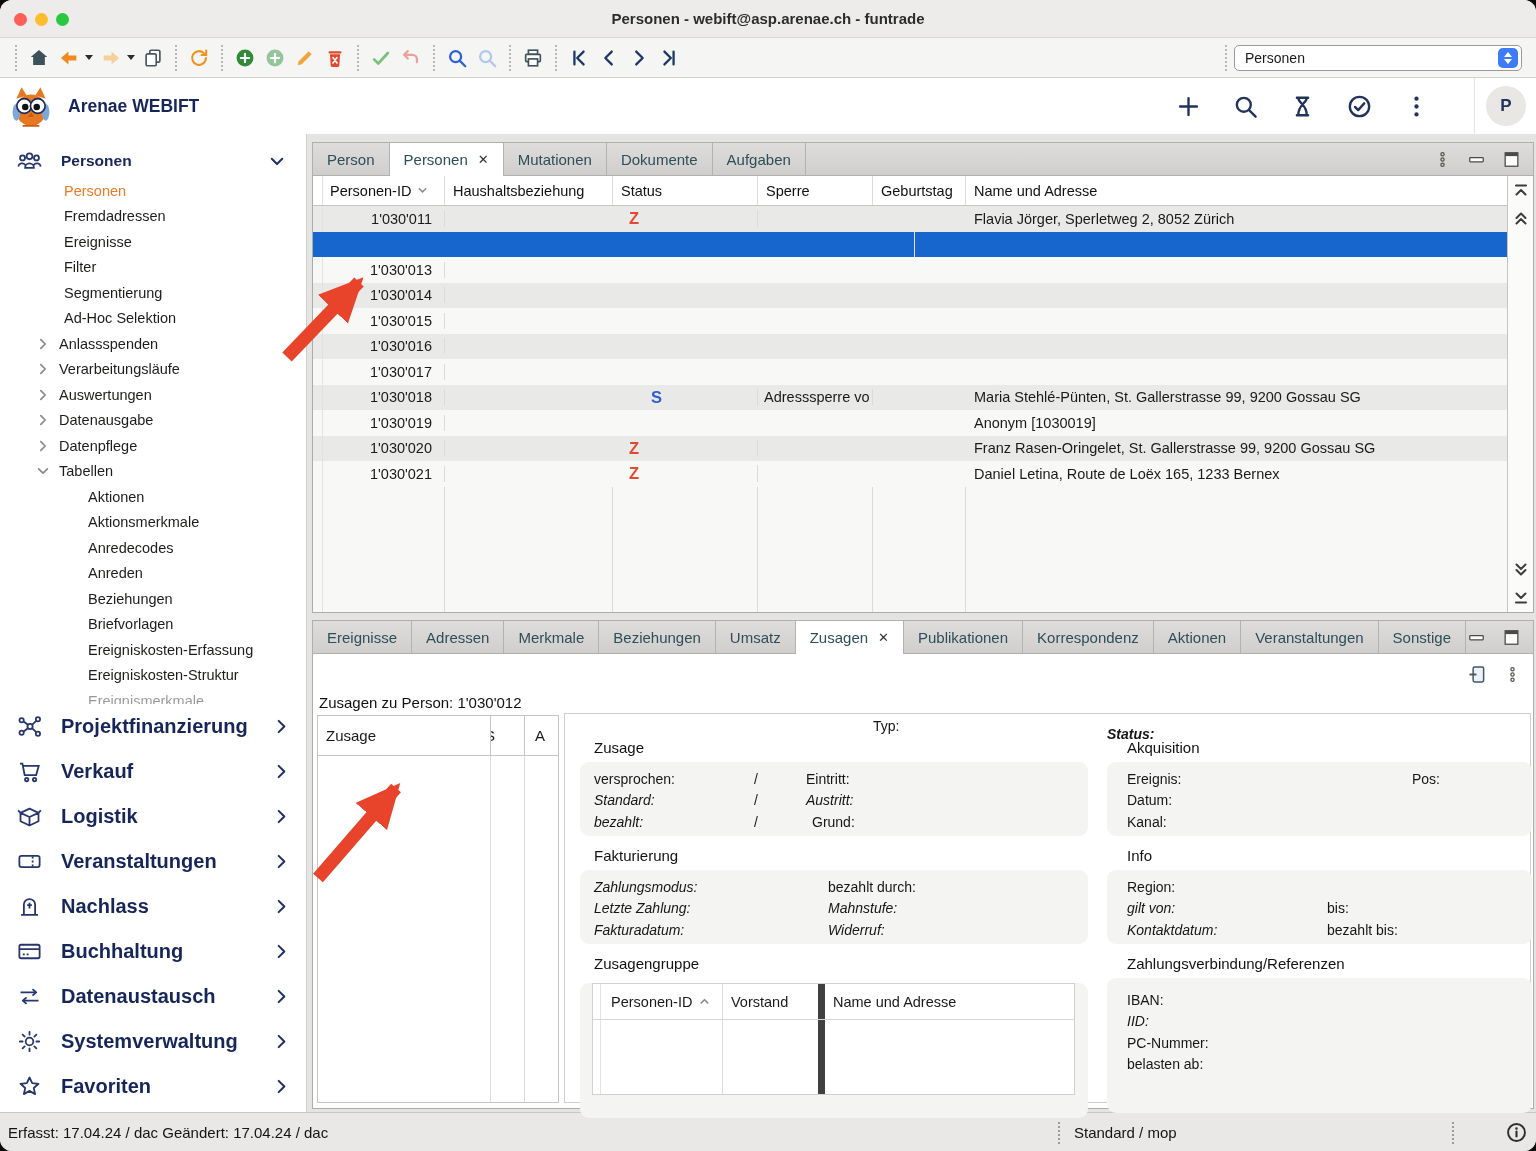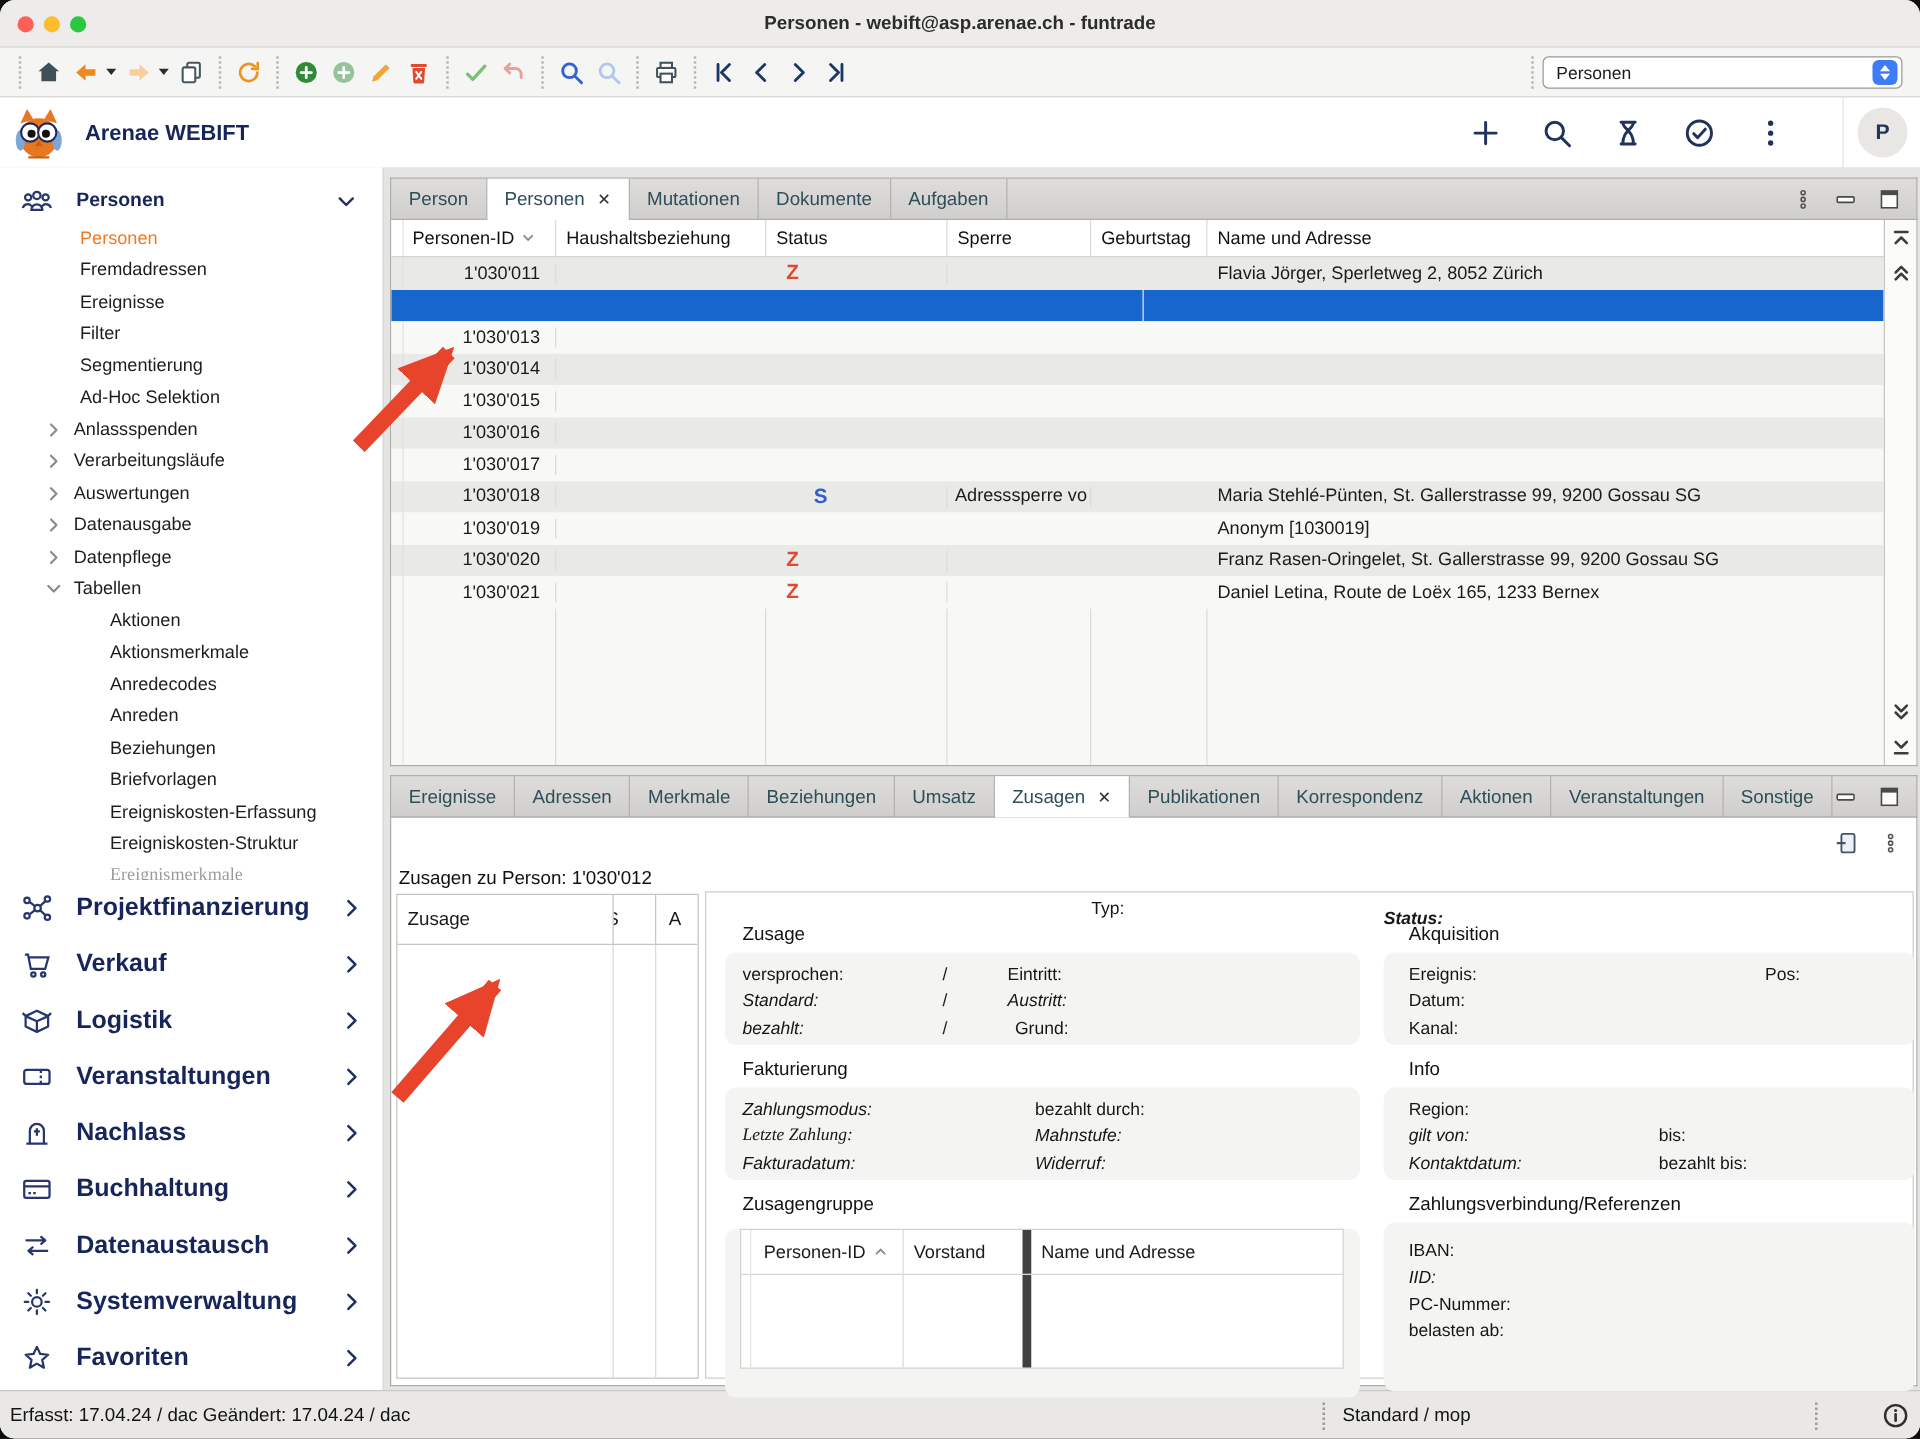--- a/index.html
+++ b/index.html
@@ -49,21 +49,21 @@
 
   
   .tree{position:absolute;top:10px;left:0;right:0;height:560px;overflow:hidden;}
   .tree-head{height:34px;display:flex;align-items:center;padding-left:16px;gap:18px;}
   .tree-head-label{font-size:15.5px;font-weight:bold;color:#17265a;flex:1;}
   .tree-head .hd-chev{margin-right:20px;}
   .t-item{height:25.5px;display:flex;align-items:center;padding-left:64px;font-size:14.5px;color:#1d1d1b;}
   .t-item.sel{color:#f07a22;}
   .t-group{height:25.5px;display:flex;align-items:center;padding-left:36px;gap:9px;font-size:14.5px;color:#1d1d1b;}
   .t-item2{height:25.5px;display:flex;align-items:center;padding-left:88px;font-size:14.5px;color:#1d1d1b;}
-  .t-item2.fade{opacity:.45;font-family:Liberation Serif, serif;}
+  .t-item2.fade{opacity:.45;}
   .modules{position:absolute;top:570px;left:0;right:0;background:#fff;}
   .mod-row{height:45px;display:flex;align-items:center;padding-left:16px;gap:18px;}
   .mod-label{font-size:20px;font-weight:bold;color:#17265a;flex:1;}
   .mod-chev{margin-right:16px;}
 
   
   .pane-top{position:absolute;left:5px;top:8px;width:1222px;height:472px;}
   .pane-bottom{position:absolute;left:5px;top:486px;width:1222px;height:490px;}
   .tabrow{height:34px;display:flex;background:linear-gradient(#dedddb,#cfcecc);border:1px solid #b0afad;
     border-bottom:none;position:relative;z-index:2;}
@@ -867,21 +867,21 @@
                     <span class="lab" style="padding-left:6px;">Grund:</span>
                   </div>
               </div>
               <div class="sec-h" style="margin:11px 0 0 14px;">Fakturierung</div>
               <div class="gbox" style="margin-top:6px;height:74px;padding-left:14px;">
                 <div class="frow">
                     <span class="lab it" style="width:234px;">Zahlungsmodus:</span>
                     <span class="lab">bezahlt durch:</span>
                   </div>
                 <div class="frow">
-                    <span class="lab it" style="width:234px;font-family:Liberation Serif, serif;">Letzte Zahlung:</span>
+                    <span class="lab it" style="width:234px;">Letzte Zahlung:</span>
                     <span class="lab it">Mahnstufe:</span>
                   </div>
                 <div class="frow">
                     <span class="lab it" style="width:234px;">Fakturadatum:</span>
                     <span class="lab it">Widerruf:</span>
                   </div>
               </div>
               <div class="sec-h" style="margin:11px 0 0 14px;">Zusagengruppe</div>
               <div class="gbox" style="margin-top:6px;height:135px;padding:0;">
                 <div class="zg-table">

